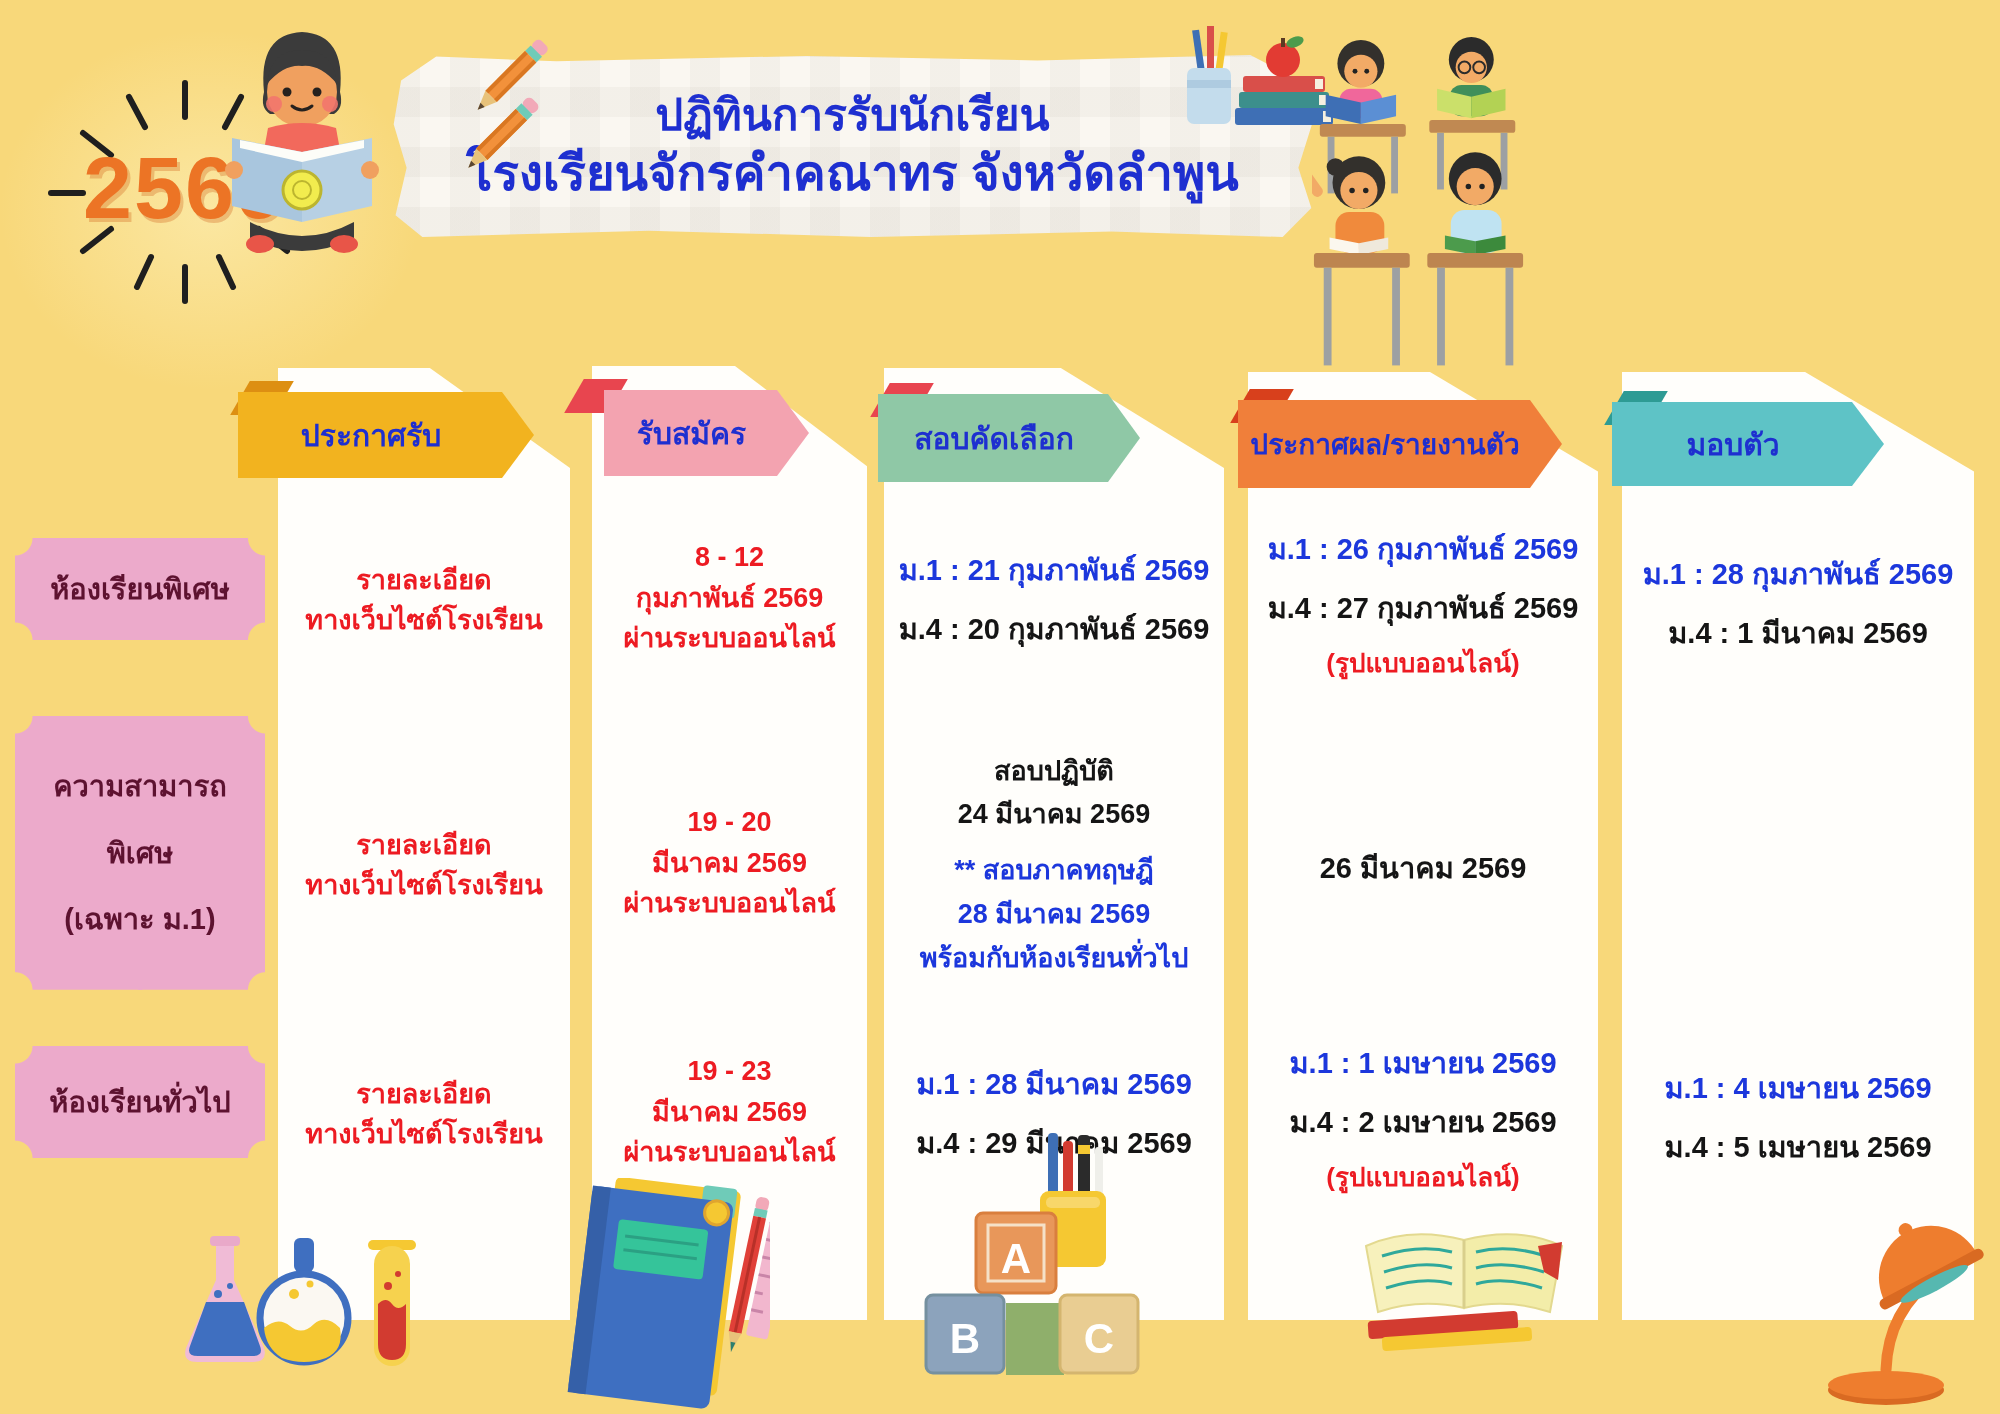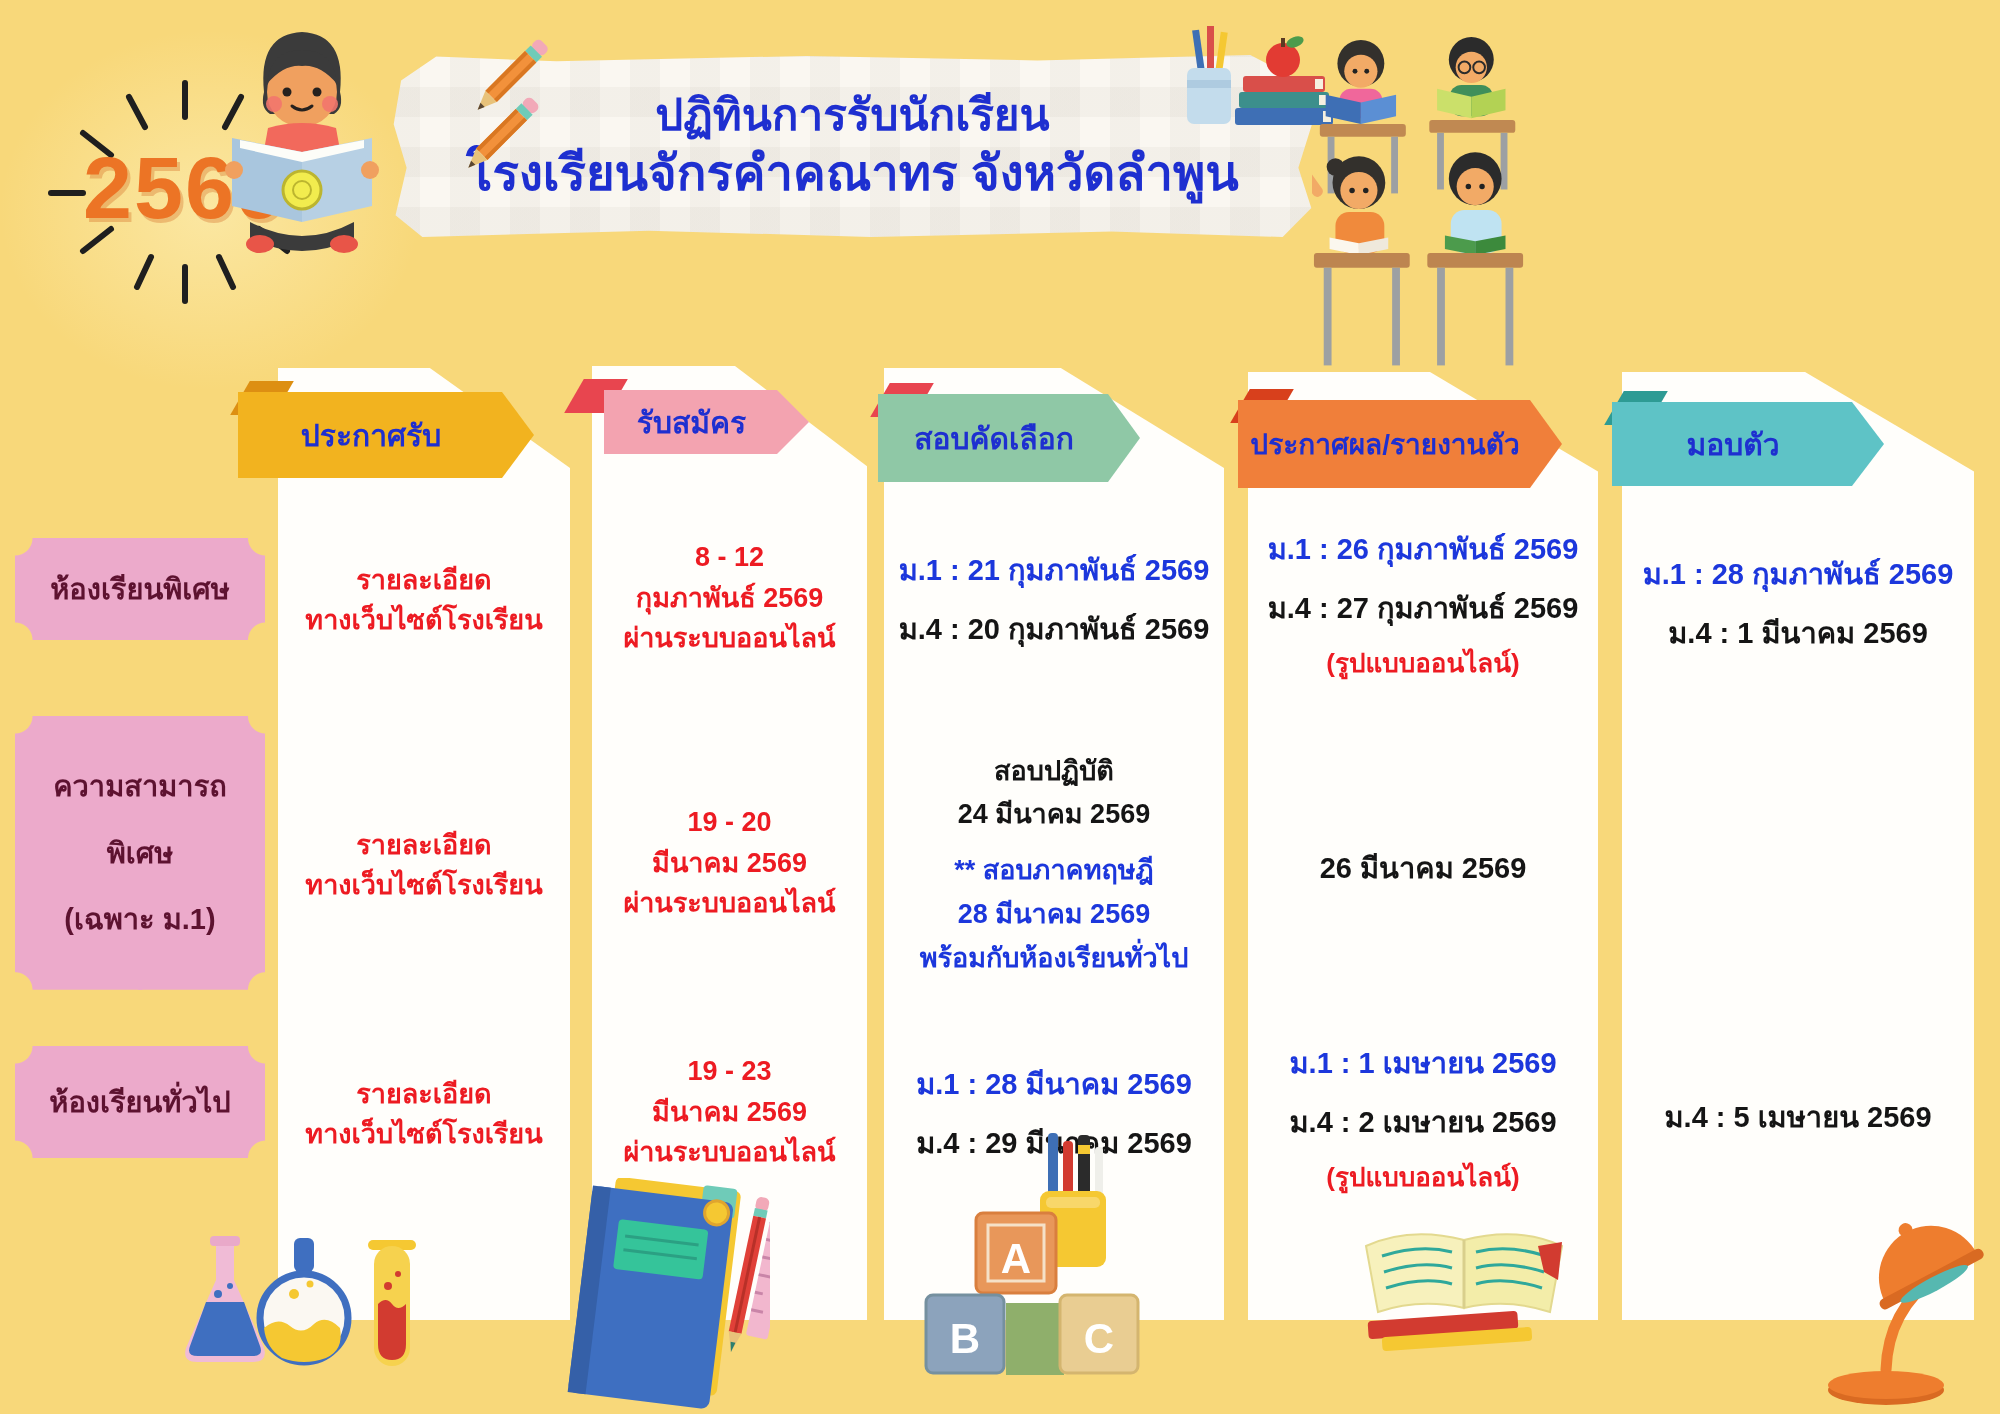--- a/index.html
+++ b/index.html
@@ -50,21 +50,21 @@
   .gaptop{margin-top:12px;}
 
   
   .hdr{position:absolute;z-index:5;}
   .hdr .fold{position:absolute;width:44px;height:34px;top:-11px;left:2px;transform:skewX(-30deg);}
   .hdr .body{position:relative;width:100%;height:100%;display:flex;align-items:center;justify-content:center;
              padding-right:30px;box-sizing:border-box;
              clip-path:polygon(0 0,calc(100% - 32px) 0,100% 50%,calc(100% - 32px) 100%,0 100%);
              color:#1E2FD0;font-weight:800;font-size:30px;white-space:nowrap;}
   #h1{left:238px;top:392px;width:296px;height:86px;} #h1 .body{background:#F2B31F;} #h1 .fold{background:#DD8F12;}
-  #h2{left:572px;top:390px;width:205px;height:64px;padding-left:32px;} #h2 .body{background:#F3A3B0;} #h2 .fold{background:#E8454F;}
+  #h2{left:572px;top:390px;width:205px;height:86px;padding-left:32px;} #h2 .body{background:#F3A3B0;} #h2 .fold{background:#E8454F;}
   #h3{left:878px;top:394px;width:262px;height:88px;} #h3 .body{background:#8FC8A6;} #h3 .fold{background:#E8454F;}
   #h4{left:1238px;top:400px;width:324px;height:88px;} #h4 .body{background:#F07F3A;font-size:28px;} #h4 .fold{background:#D8401C;}
   #h5{left:1612px;top:402px;width:272px;height:84px;} #h5 .body{background:#5EC3C6;} #h5 .fold{background:#2E9B94;}
 
   
   .badge{position:absolute;z-index:2;display:flex;flex-direction:column;align-items:center;justify-content:center;
      text-align:center;color:#5D1230;font-weight:700;font-size:29px;
      background:
       radial-gradient(circle 18px at 0 0, transparent 17px, #ECAACB 18px) top left / 51% 51% no-repeat,
       radial-gradient(circle 18px at 100% 0, transparent 17px, #ECAACB 18px) top right / 51% 51% no-repeat,
@@ -280,20 +280,21 @@
       <div class="ln red2">(รูปแบบออนไลน์)</div>
     </div>
   </div>
 
   <div class="panel" id="p5">
     <div class="rowbox rb1">
       <div class="ln blue date">ม.1 : 28 กุมภาพันธ์ 2569</div>
       <div class="ln dark date">ม.4 : 1 มีนาคม 2569</div>
     </div>
     <div class="rowbox rb3">
+      <div class="ln blue date">ม.1 : 4 เมษายน 2569</div>
       <div class="ln dark date">ม.4 : 5 เมษายน 2569</div>
     </div>
   </div>
 
   <div class="hdr" id="h1">
     <div class="fold"></div>
     <div class="body">ประกาศรับ</div>
   </div>
   <div class="hdr" id="h2">
     <div class="fold"></div>

